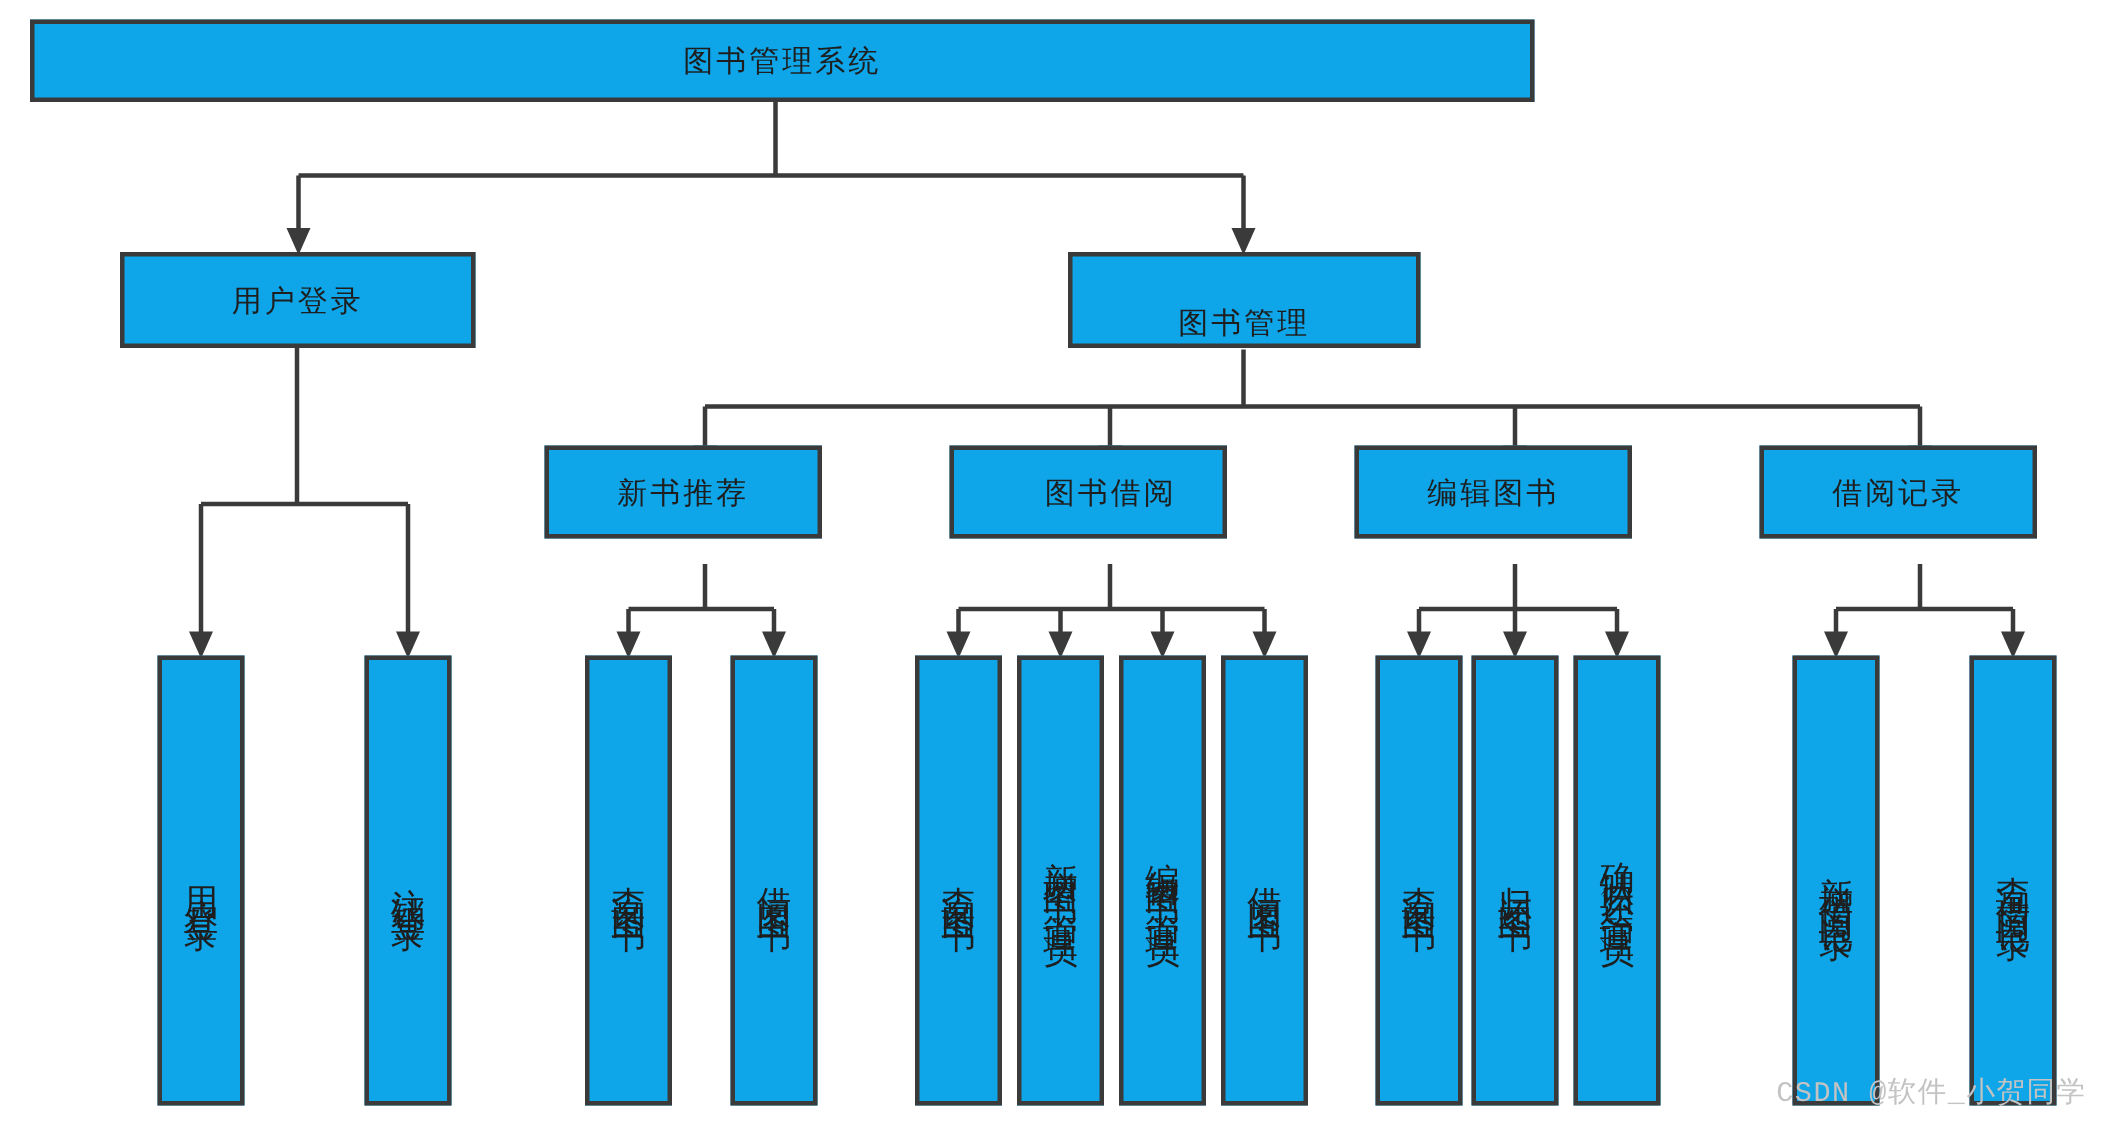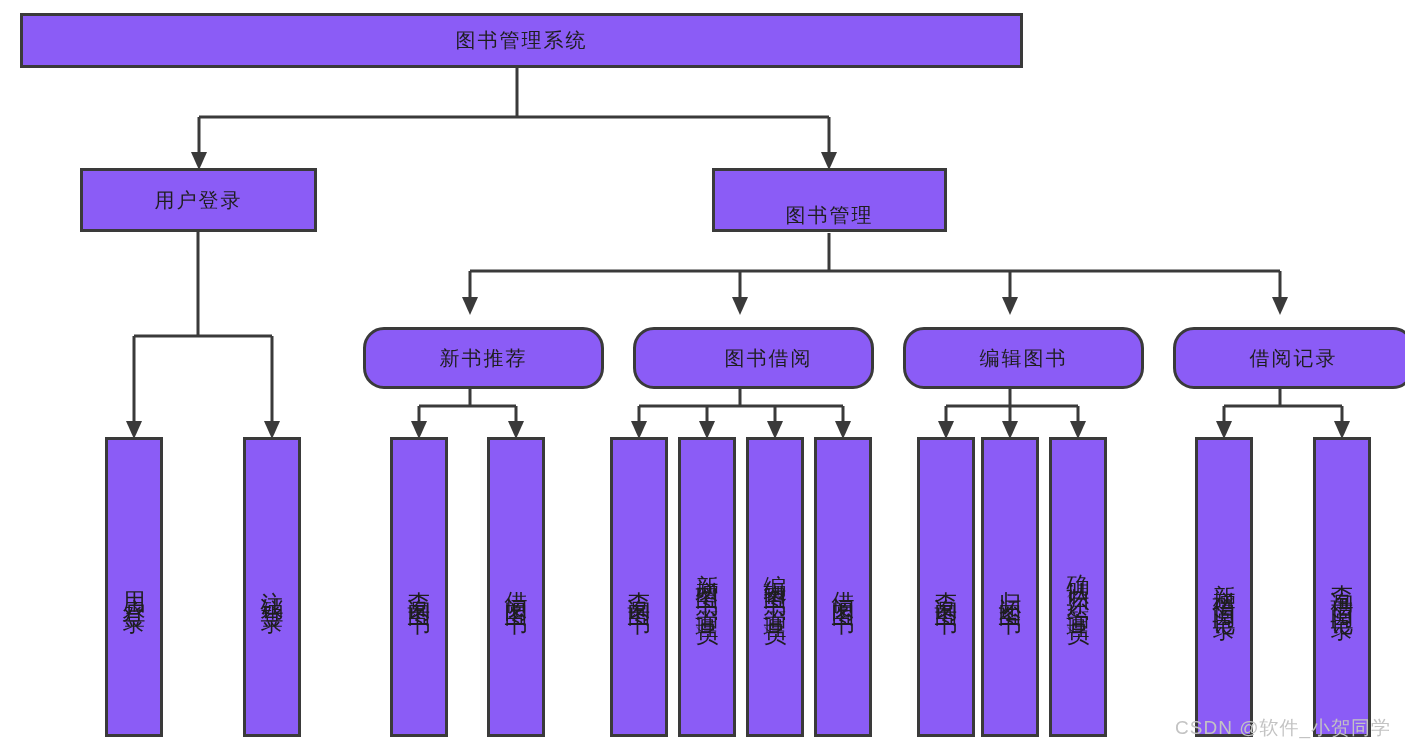--- a/index.html
+++ b/index.html
@@ -14,36 +14,36 @@
     position:relative;
     width:1405px;height:747px;
     background:var(--bg);
     overflow:hidden;
   }
   .connectors{position:absolute;left:0;top:0;width:1405px;height:747px;}
   .node{
     position:absolute;
     box-sizing:border-box;
     border:3px solid var(--line);
-    background:#8b5cf6;
+    background:#0ea5e9;
     display:flex;
     align-items:center;
     justify-content:center;
     color:var(--text);
   }
   .node-h .label{
     font-size:20px;
     letter-spacing:2px;
     white-space:nowrap;
   }
   .node-root{left:20px;top:13px;width:1003px;height:55px;}
   .node-l2{height:64px;top:168px;}
   .node-l2.pos-a{left:80px;width:237px;}
   .node-l2.pos-b{left:712px;width:235px;align-items:flex-end;}
-  .node-l3{top:327px;height:62px;width:241px;border-radius:21px;}
+  .node-l3{top:297px;height:62px;width:185px;}
   .node-l3.pos-0{left:363px;}
   .node-l3.pos-1{left:633px;padding-left:30px;}
   .node-l3.pos-2{left:903px;}
   .node-l3.pos-3{left:1173px;text-align:center;}
   .leaf{top:437px;width:58px;height:300px;}
   .leaf .label{
     writing-mode:vertical-rl;
     font-size:23px;
     letter-spacing:7px;
     line-height:1;
@@ -56,20 +56,21 @@
   .leaf.x10{left:1049px;}.leaf.x11{left:1195px;}
   .leaf.x12{left:1313px;}
   .watermark{
     position:absolute;
     right:14px;
     bottom:6px;
     font-size:19px;
     color:var(--wm);
     letter-spacing:1px;
     white-space:nowrap;
+    font-family:Liberation Mono, monospace;
   }
 </style>
 </head>
 <body>
 
 <div class="canvas">
 
   <svg class="connectors" viewBox="0 0 1405 747" xmlns="http://www.w3.org/2000/svg">
     <g stroke="#3a3a3a" stroke-width="3" fill="none">
 

